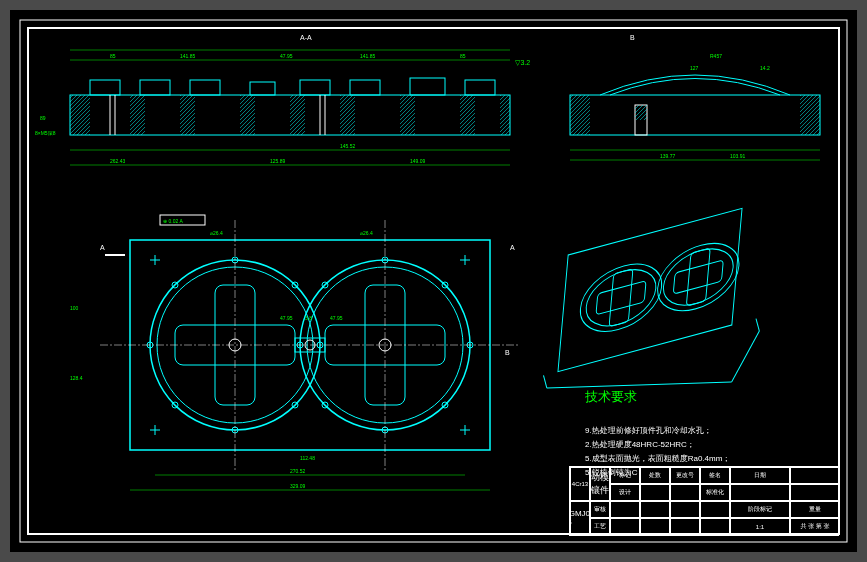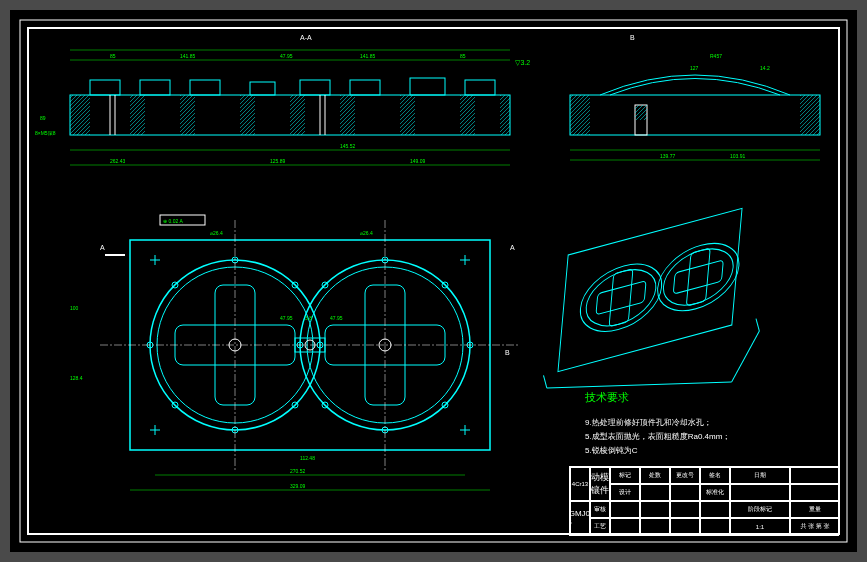--- a/index.html
+++ b/index.html
@@ -6,21 +6,21 @@
 body { background: #5a5a5a; width: 867px; height: 562px; overflow: hidden; font-family: "SimSun", sans-serif; }
 .viewport { width: 867px; height: 562px; background: #4a4a4a; display: flex; align-items: center; justify-content: center; }
 .drawing-area { width: 847px; height: 542px; background: #000000; position: relative; }
 .cyan-line { stroke: #00ffff; fill: none; }
 .white-line { stroke: #ffffff; fill: none; }
 .green-text { fill: #00ff00; font-size: 7px; }
 .green-dim { fill: #00ff00; font-size: 5px; }
 .white-text { fill: #ffffff; font-size: 7px; }
 svg { position: absolute; top: 0; left: 0; }
 .tech-req { position: absolute; left: 575px; top: 380px; color: #ffffff; font-size: 8px; line-height: 14px; }
-.tech-req .title { color: #00ff00; font-size: 11px; margin-bottom: 12px; }
+.tech-req .title { color: #00ff00; font-size: 13px; margin-bottom: 20px; }
 .titleblock { position: absolute; right: 18px; bottom: 18px; width: 270px; height: 68px; }
 .tb-grid { display: grid; grid-template-columns: 20px 20px 30px 30px 30px 30px 60px 50px; grid-template-rows: 17px 17px 17px 17px; border: 1px solid #ffffff; }
 .tb-grid > div { border: 0.5px solid #ffffff; color: #ffffff; font-size: 6px; display: flex; align-items: center; justify-content: center; overflow: hidden; }
 .hatch { fill: url(#hatchPattern); }
 </style>
 </head>
 <body>
 
 <div class="viewport">
 <div class="drawing-area">
@@ -197,20 +197,21 @@
   <line x1="95" y1="55" x2="95" y2="68" class="cyan-line"></line>
   <line x1="-125" y1="68" x2="55" y2="110" class="cyan-line"></line>
   <line x1="95" y1="68" x2="55" y2="110" class="cyan-line"></line>
 </g>
 
 </svg>
 
 <div class="tech-req">
   <div class="title">技术要求</div>
   <div>9.热处理前修好顶件孔和冷却水孔；</div>
+  <div>2.热处理硬度48HRC-52HRC；</div>
   <div>5.成型表面抛光，表面粗糙度Ra0.4mm；</div>
   <div>5.锐棱倒钝为C</div>
 </div>
 
 <div class="titleblock">
   <div class="tb-grid">
     <div>标记</div>
     <div>处数</div>
     <div>更改号</div>
     <div>签名</div>

